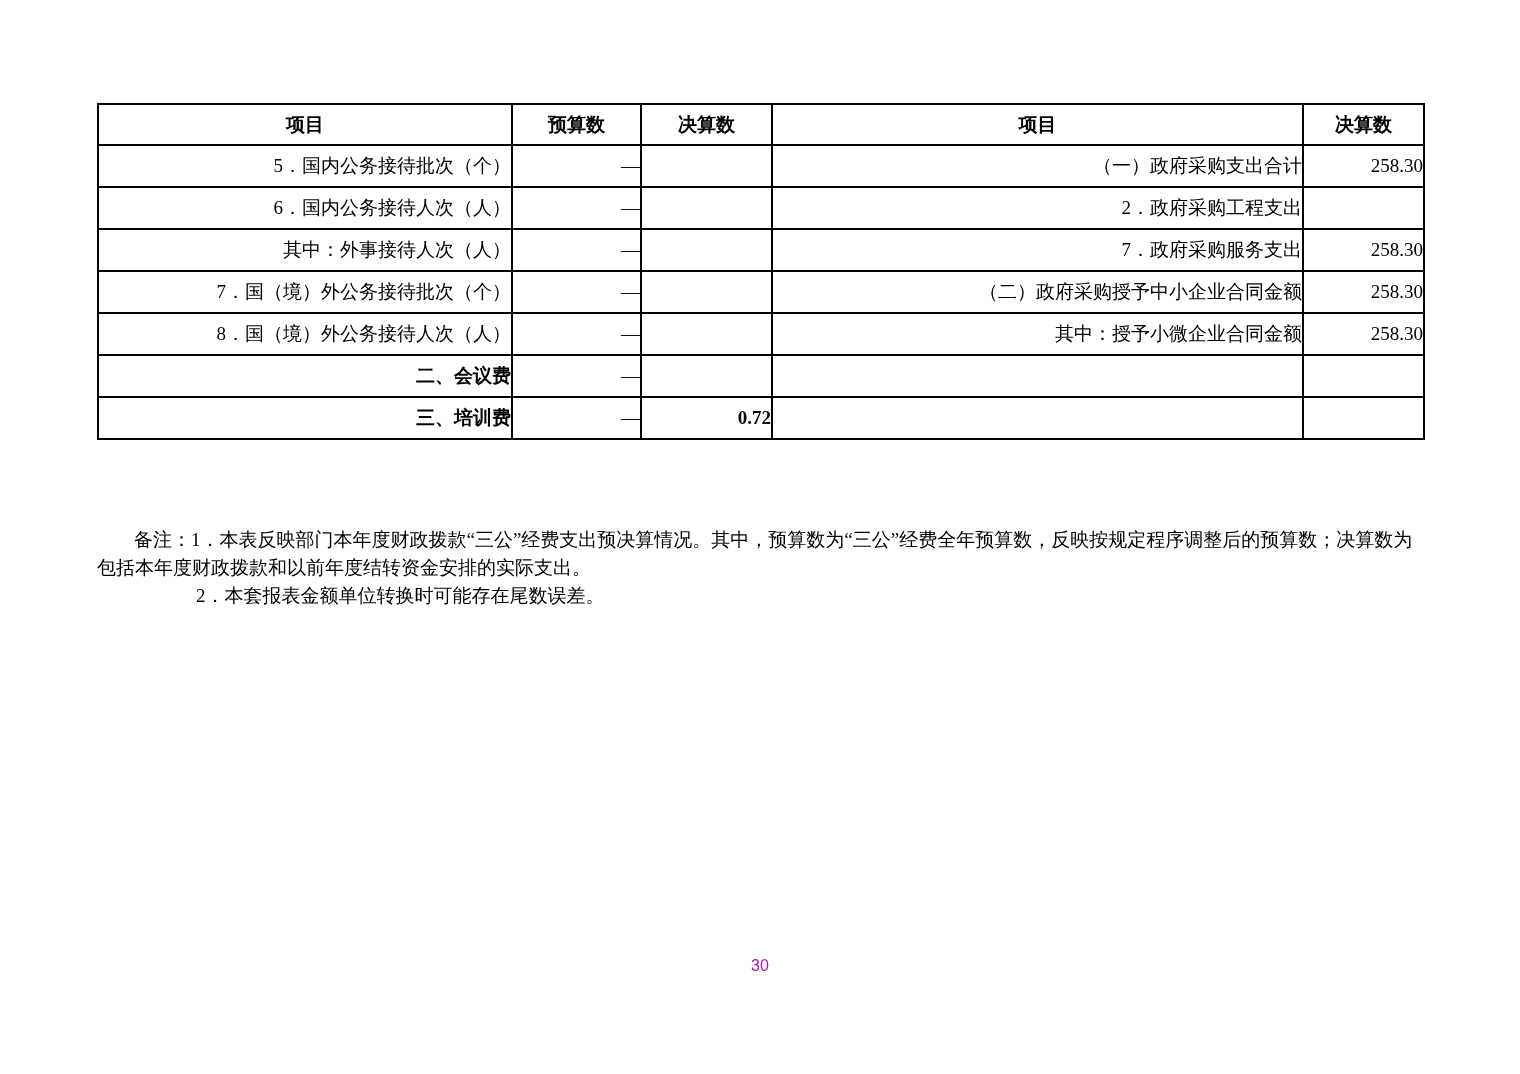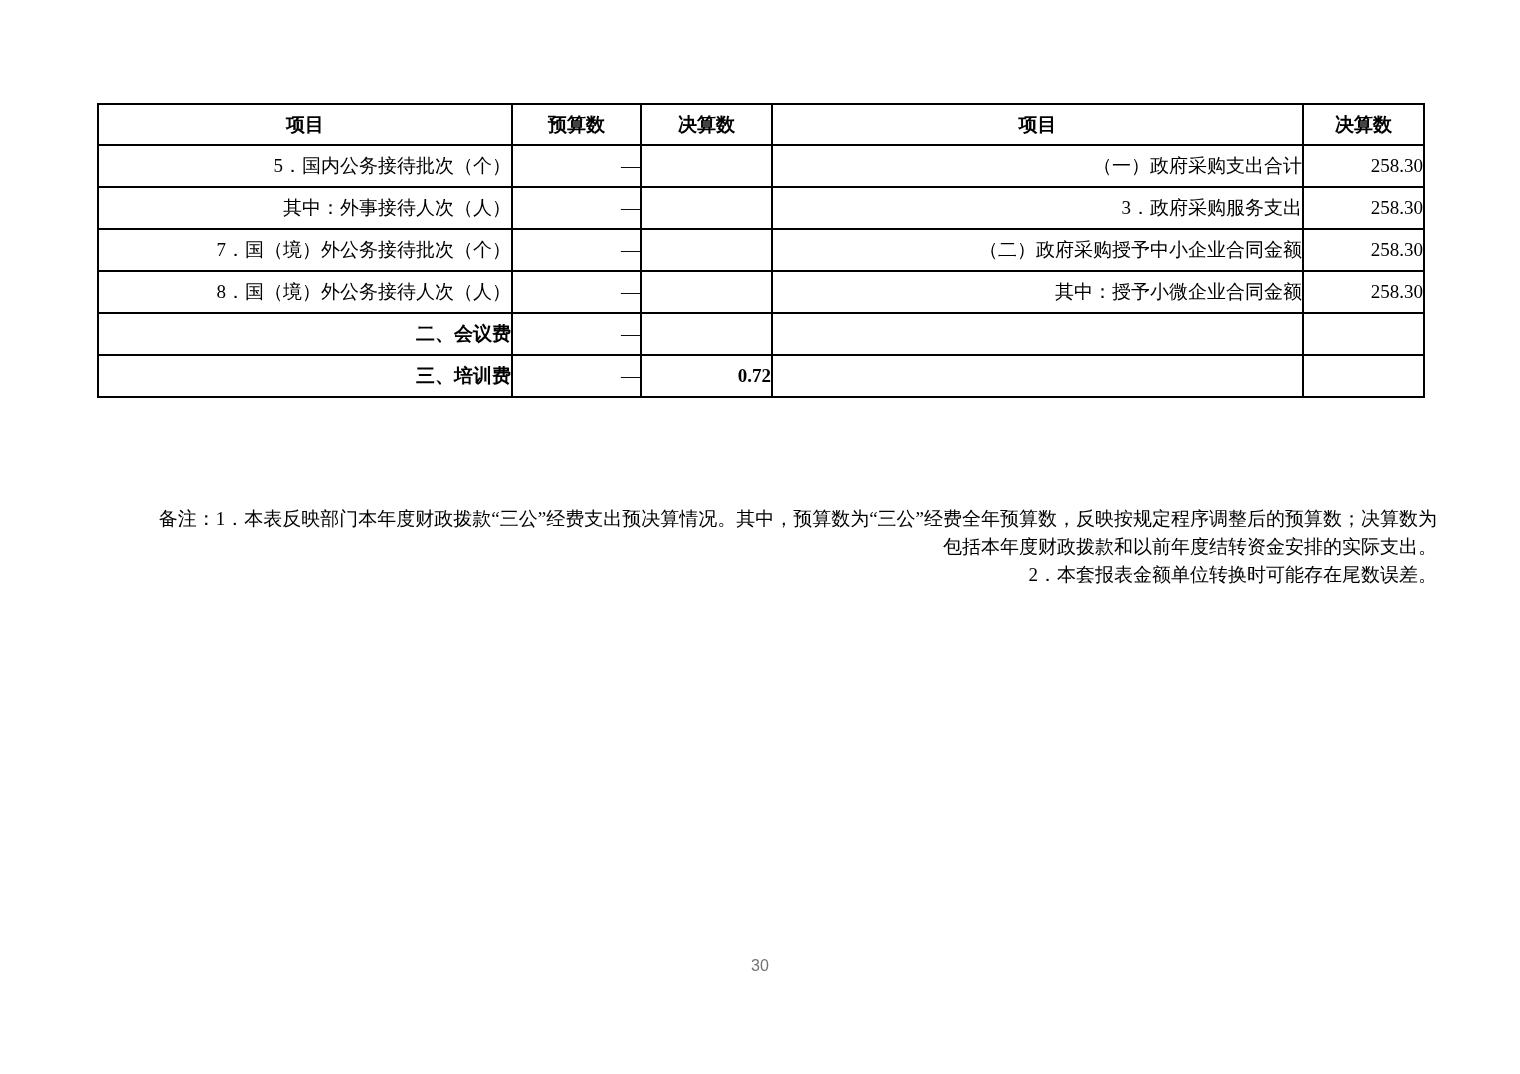--- a/index.html
+++ b/index.html
@@ -52,38 +52,38 @@
   td.ind-e { padding-left: 22px; }  
   td.ind-f { padding-left: 54px; }  
   tr.bold-row td.c-item {
     font-family: Liberation Sans, sans-serif;
     font-weight: bold;
   }
   td.bold-num { font-weight: bold; margin-top: 40px; }
   .notes {
     position: absolute;
     left: 97px;
-    top: 505px;
+    top: 526px;
     width: 1340px;
     font-size: 19px;
     line-height: 28px;
-    text-align: right;
+    text-align: left;
   }
   .note-line-1 { padding-left: 37px; }
   .note-line-2 { padding-left: 0; }
   .note-line-3 { padding-left: 99px; }
   .page-number {
     position: absolute;
     left: 0;
     top: 957px;
     width: 100%;
     text-align: center;
     font-family: "Liberation Sans", sans-serif;
     font-size: 16px;
-    color: #737373;
+    color: #a21caf;
   }
 </style>
 </head>
 <body>
 
 <div class="page">
 
   <table class="report-table">
     <colgroup>
       <col style="width:414px">
@@ -103,24 +103,31 @@
     </thead>
     <tbody>
       <tr>
         <td class="c-item ind-a">5．国内公务接待批次（个）</td>
         <td class="c-num">—</td>
         <td class="c-num"></td>
         <td class="c-item ind-d">（一）政府采购支出合计</td>
         <td class="c-num">258.30</td>
       </tr>
       <tr>
+        <td class="c-item ind-a">6．国内公务接待人次（人）</td>
+        <td class="c-num">—</td>
+        <td class="c-num"></td>
+        <td class="c-item ind-e">2．政府采购工程支出</td>
+        <td class="c-num"></td>
+      </tr>
+      <tr>
         <td class="c-item ind-b">其中：外事接待人次（人）</td>
         <td class="c-num">—</td>
         <td class="c-num"></td>
-        <td class="c-item ind-e">3．政府采购服务支出</td>
+        <td class="c-item ind-e">7．政府采购服务支出</td>
         <td class="c-num">258.30</td>
       </tr>
       <tr>
         <td class="c-item ind-a">7．国（境）外公务接待批次（个）</td>
         <td class="c-num">—</td>
         <td class="c-num"></td>
         <td class="c-item ind-d">（二）政府采购授予中小企业合同金额</td>
         <td class="c-num">258.30</td>
       </tr>
       <tr>

